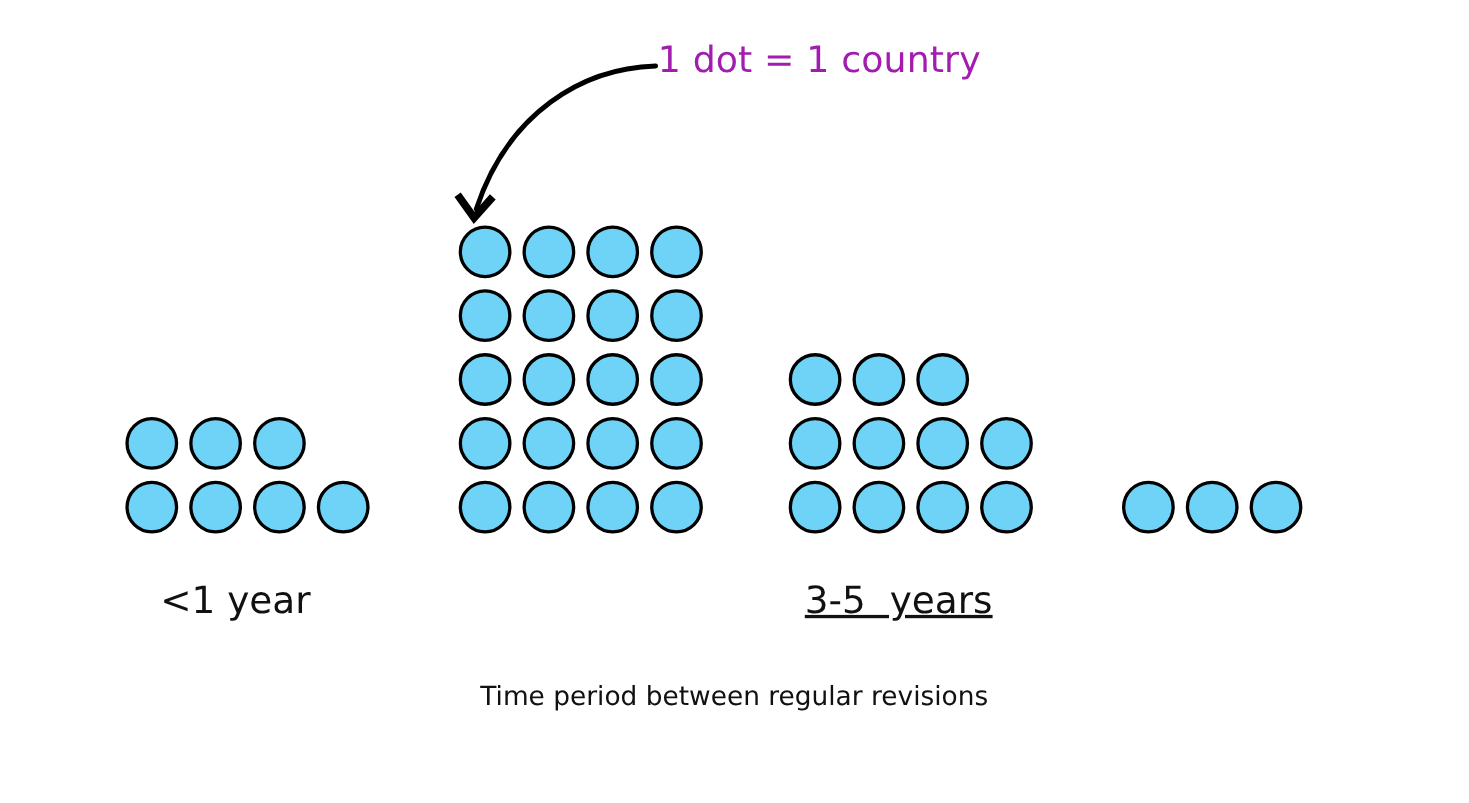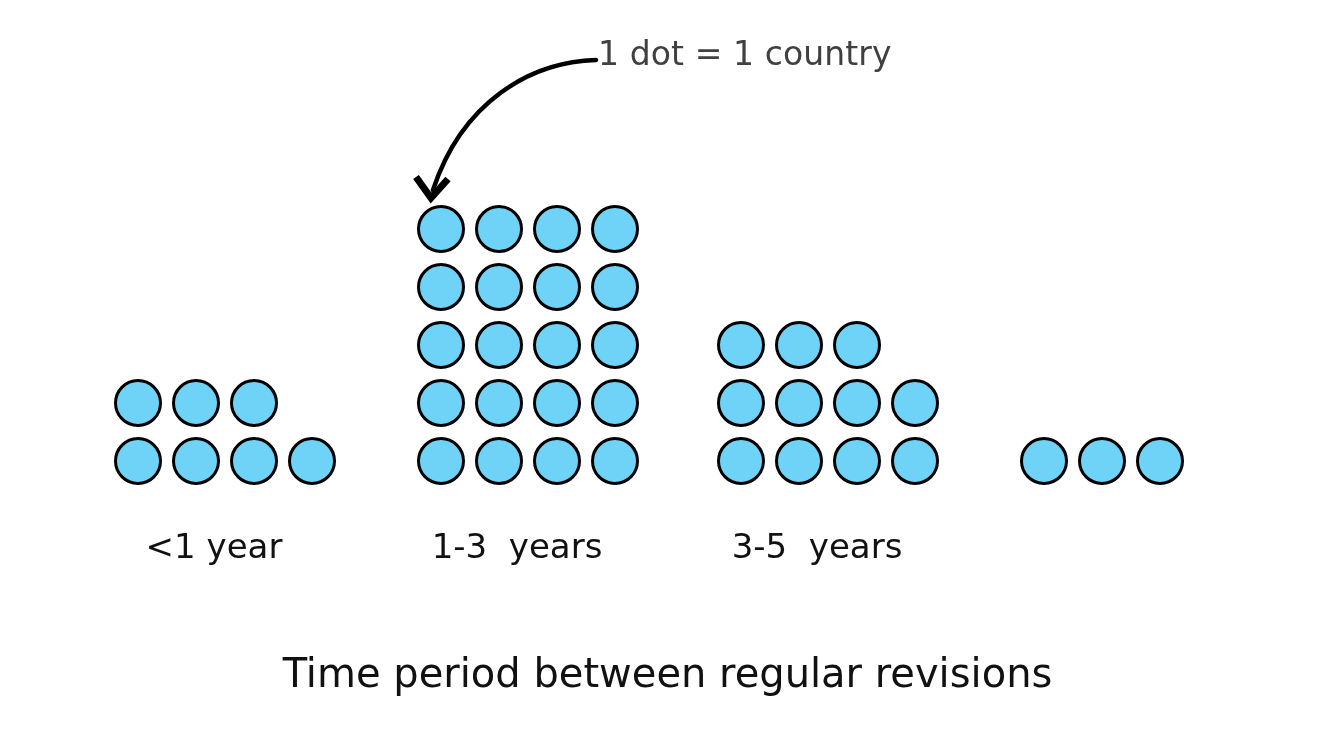--- a/index.html
+++ b/index.html
@@ -23,21 +23,21 @@
 
   
   .annotation-text {
     position: absolute;
     left: 598px;
     top: 36px;
     font-size: 33px;
     line-height: 1.1;
     letter-spacing: 0.1px;
     white-space: nowrap;
-    color: #404040;
+    color: #a21caf;
   }
   .annotation-arrow {
     position: absolute;
     left: 400px;
     top: 40px;
     width: 220px;
     height: 175px;
   }
 
   
@@ -83,23 +83,23 @@
     white-space: pre;
     text-align: center;
     color: #111111;
   }
 
   
   .axis-title {
     position: absolute;
     left: 0;
     right: 0;
-    top: 650px;
+    top: 620px;
     text-align: center;
-    font-size: 40px;
+    font-size: 24px;
     line-height: 1.15;
     white-space: nowrap;
     color: #111111;
   }
 </style>
 </head>
 <body>
 
 <div id="chart-root">
 
@@ -149,41 +149,40 @@
           <span class="dot" style="background: rgb(111, 211, 247); border-color: rgb(0, 0, 0);"></span>
           <span class="dot" style="background: rgb(111, 211, 247); border-color: rgb(0, 0, 0);"></span>
         </div>
         <div class="dot-row">
           <span class="dot" style="background: rgb(111, 211, 247); border-color: rgb(0, 0, 0);"></span>
           <span class="dot" style="background: rgb(111, 211, 247); border-color: rgb(0, 0, 0);"></span>
           <span class="dot" style="background: rgb(111, 211, 247); border-color: rgb(0, 0, 0);"></span>
           <span class="dot" style="background: rgb(111, 211, 247); border-color: rgb(0, 0, 0);"></span>
         </div>
       </div>
-      <div class="cat-label" style="left: 383px; width: 240px;">1-3  years</div>
       <div class="dot-group" style="left: 703px;">
         <div class="dot-row">
           <span class="dot" style="background: rgb(111, 211, 247); border-color: rgb(0, 0, 0);"></span>
           <span class="dot" style="background: rgb(111, 211, 247); border-color: rgb(0, 0, 0);"></span>
           <span class="dot" style="background: rgb(111, 211, 247); border-color: rgb(0, 0, 0);"></span>
         </div>
         <div class="dot-row">
           <span class="dot" style="background: rgb(111, 211, 247); border-color: rgb(0, 0, 0);"></span>
           <span class="dot" style="background: rgb(111, 211, 247); border-color: rgb(0, 0, 0);"></span>
           <span class="dot" style="background: rgb(111, 211, 247); border-color: rgb(0, 0, 0);"></span>
           <span class="dot" style="background: rgb(111, 211, 247); border-color: rgb(0, 0, 0);"></span>
         </div>
         <div class="dot-row">
           <span class="dot" style="background: rgb(111, 211, 247); border-color: rgb(0, 0, 0);"></span>
           <span class="dot" style="background: rgb(111, 211, 247); border-color: rgb(0, 0, 0);"></span>
           <span class="dot" style="background: rgb(111, 211, 247); border-color: rgb(0, 0, 0);"></span>
           <span class="dot" style="background: rgb(111, 211, 247); border-color: rgb(0, 0, 0);"></span>
         </div>
       </div>
-      <div class="cat-label" style="left: 683px; width: 240px;">3-5  years</div>
+      <div class="cat-label" style="left: 683px; width: 240px; text-decoration: underline;">3-5  years</div>
       <div class="dot-group" style="left: 1006px;">
         <div class="dot-row">
           <span class="dot" style="background: rgb(111, 211, 247); border-color: rgb(0, 0, 0);"></span>
           <span class="dot" style="background: rgb(111, 211, 247); border-color: rgb(0, 0, 0);"></span>
           <span class="dot" style="background: rgb(111, 211, 247); border-color: rgb(0, 0, 0);"></span>
         </div>
       </div>
     </div>
 
   <div class="axis-title">Time period between regular revisions</div>

